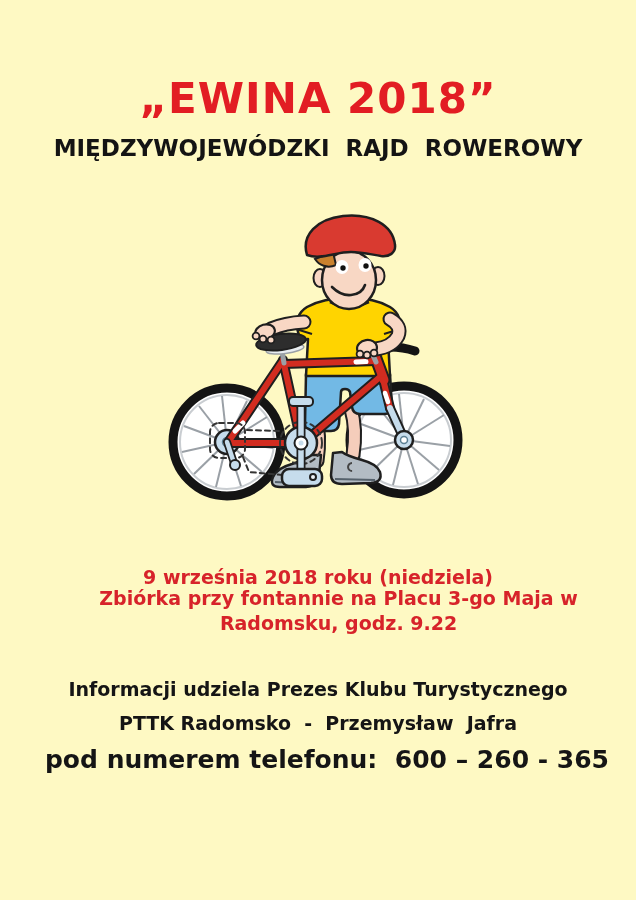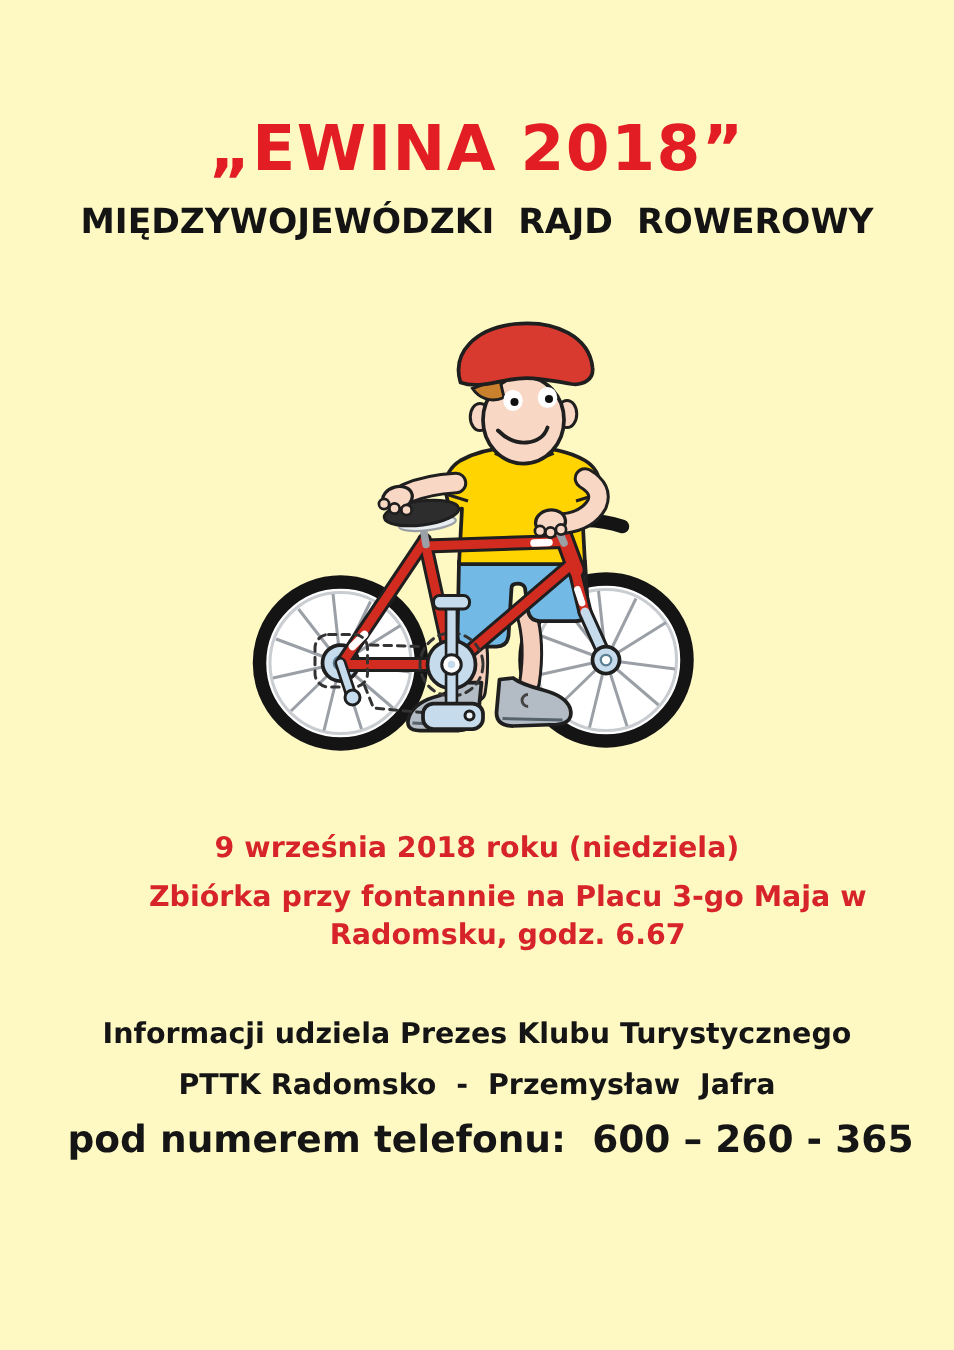--- a/index.html
+++ b/index.html
@@ -6,21 +6,21 @@
   .page{
     position:relative;width:636px;height:900px;margin:0 auto;background:#fef9c3;
     font-family:"DejaVu Sans","Liberation Sans",sans-serif;font-weight:bold;
     text-align:center;color:#151515;overflow:hidden;
   }
   .abs{position:absolute;left:0;right:0;}
   .prewrap{white-space:pre-wrap;}
   #title{top:74px;font-size:42px;letter-spacing:1px;color:#e21d23;}
   #subtitle{top:135px;font-size:23px;color:#141414;}
   #illus{position:absolute;top:203px;left:163px;width:310px;height:315px;}
-  #date{top:554px;font-size:19px;color:#d7232a;}
+  #date{top:566px;font-size:19px;color:#d7232a;}
   #meeting{top:586px;font-size:19px;line-height:25px;color:#d7232a;margin-left:41px;}
   #c1{top:678px;font-size:19px;}
   #c2{top:712px;font-size:19px;}
   #c3{top:745px;font-size:25px;margin-left:18px;}
 </style>
 </head>
 <body>
 
 <div class="page">
 
@@ -186,20 +186,20 @@
         <circle cx="204" cy="152" r="3.4" fill="#f8d7c4" stroke="#1f1f1f" stroke-width="1.8"></circle>
         <circle cx="211" cy="150" r="3.4" fill="#f8d7c4" stroke="#1f1f1f" stroke-width="1.8"></circle>
       </g>
     </svg>
   </div>
 
   <div id="date" class="abs">9 września 2018 roku (niedziela)</div>
 
   <div id="meeting" class="abs">
     <div>Zbiórka przy fontannie na Placu 3-go Maja w</div>
-    <div>Radomsku, godz. 6.67</div>
+    <div>Radomsku, godz. 9.22</div>
   </div>
 
   <div id="c1" class="abs">Informacji udziela Prezes Klubu Turystycznego</div>
   <div id="c2" class="abs prewrap">PTTK Radomsko  -  Przemysław  Jafra</div>
   <div id="c3" class="abs prewrap">pod numerem telefonu:  600 – 260 - 365</div>
 
 </div>
 
 </body></html>

